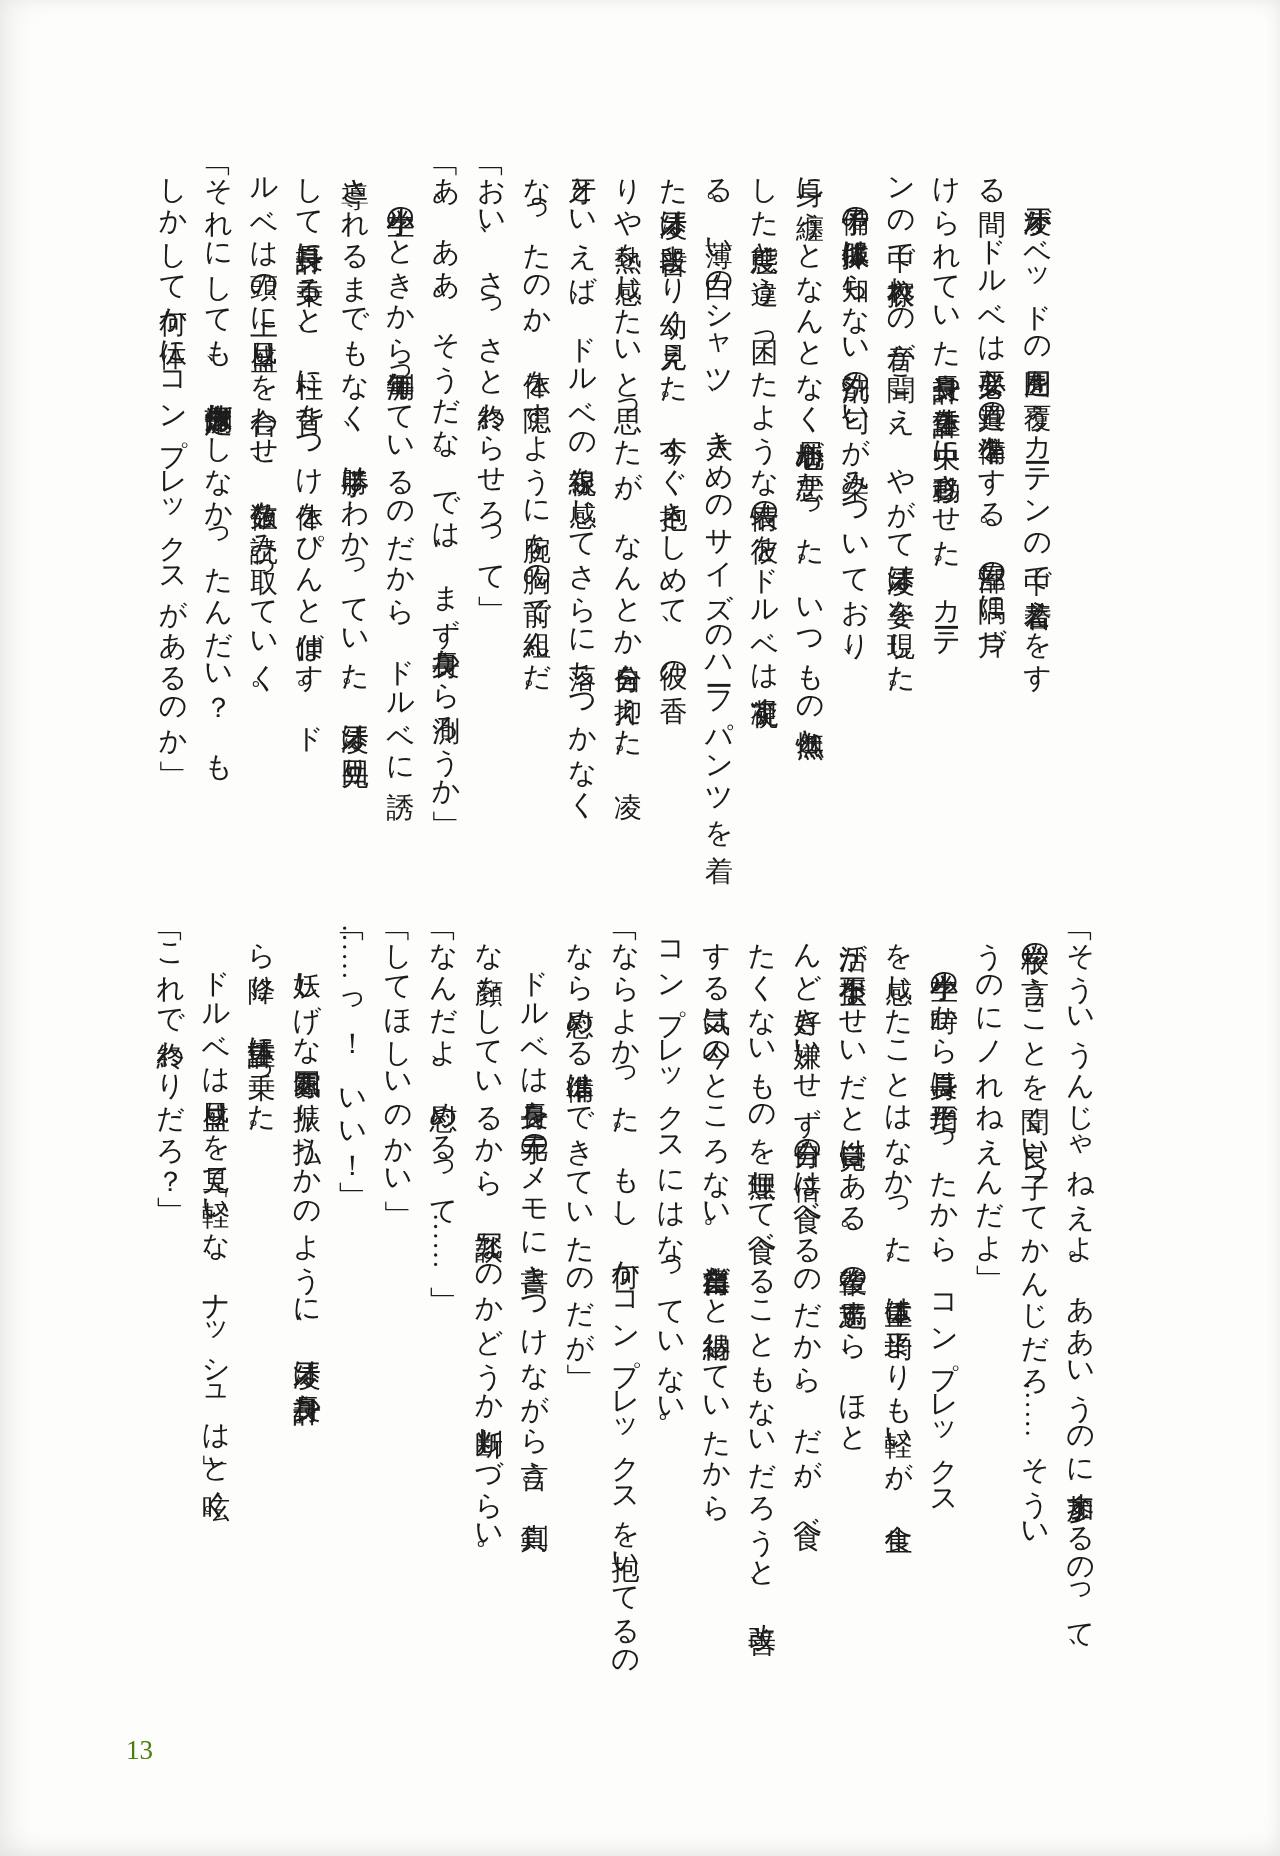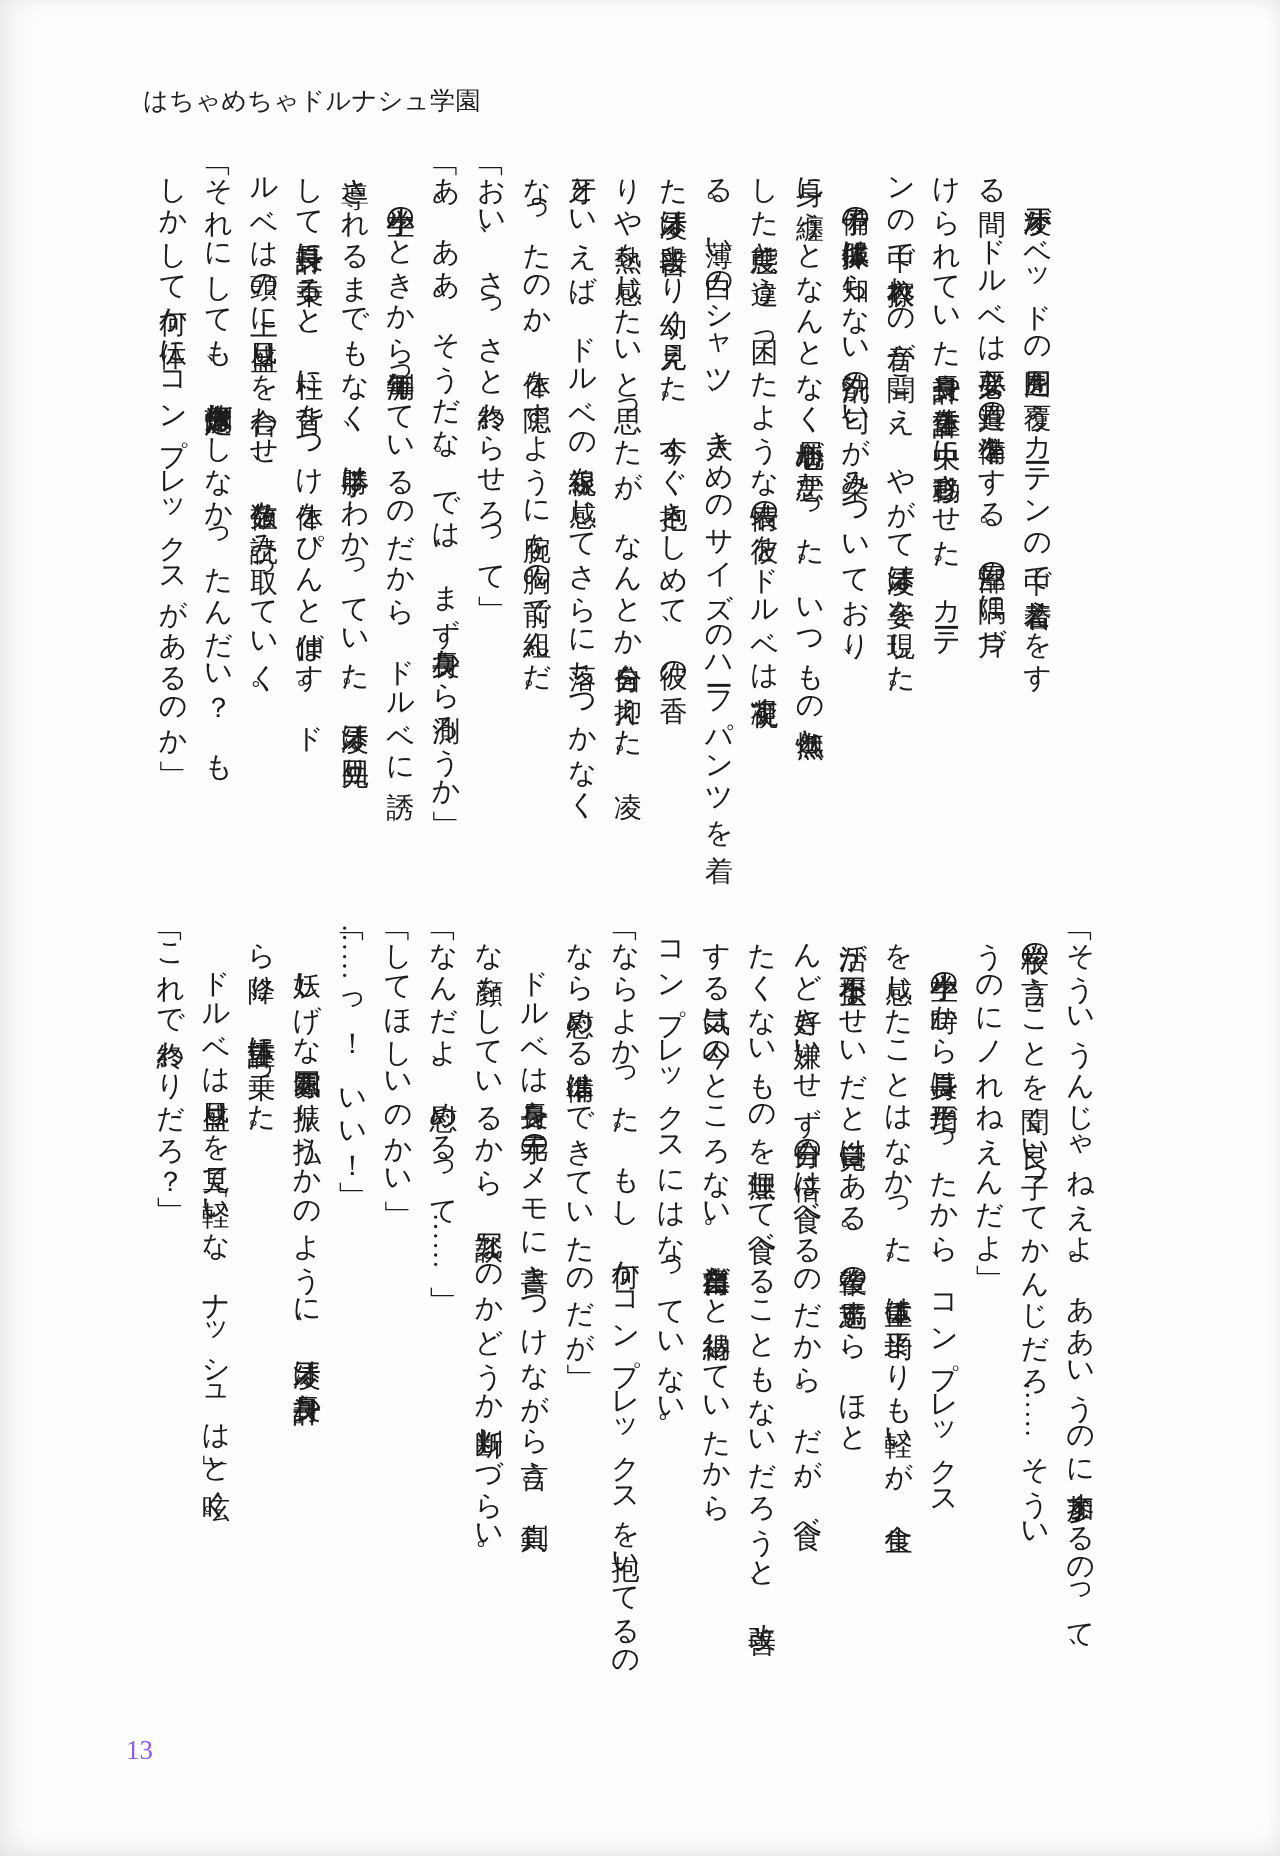--- a/index.html
+++ b/index.html
@@ -51,28 +51,27 @@
     height: 802px;
   }
   .col {
     white-space: pre;
   }
   .pagenum {
     position: absolute;
     left: 126px;
     top: 1735px;
     font-size: 27px;
-    color: #8b5cf6;
+    color: #4d7c0f;
   }
 </style>
 </head>
 <body>
 
 <div class="page">
-  <div class="header">はちゃめちゃドルナシュ学園</div>
 
   <div class="tier tier1" id="tier1">
       <div class="col">　凌牙がベッドの周囲を覆うカーテンの中で着替えをす</div>
       <div class="col">る間、ドルベは必要な道具の準備をする。部屋の隅に片づ</div>
       <div class="col">けられていた身長計や体重計を中央に移動させた。カーテ</div>
       <div class="col">ンの中で衣擦れの音が聞こえ、やがて凌牙は姿を現した。</div>
       <div class="col">　予備の体操服は知らない洗剤の匂いが染みついており、</div>
       <div class="col">身に纏うとなんとなく居心地が悪かった。いつもの憮然と</div>
       <div class="col">した態度と違う、困ったような表情の彼をドルベは凝視す</div>
       <div class="col">る。薄い白のシャツ、大きめのサイズのハーフパンツを着</div>

